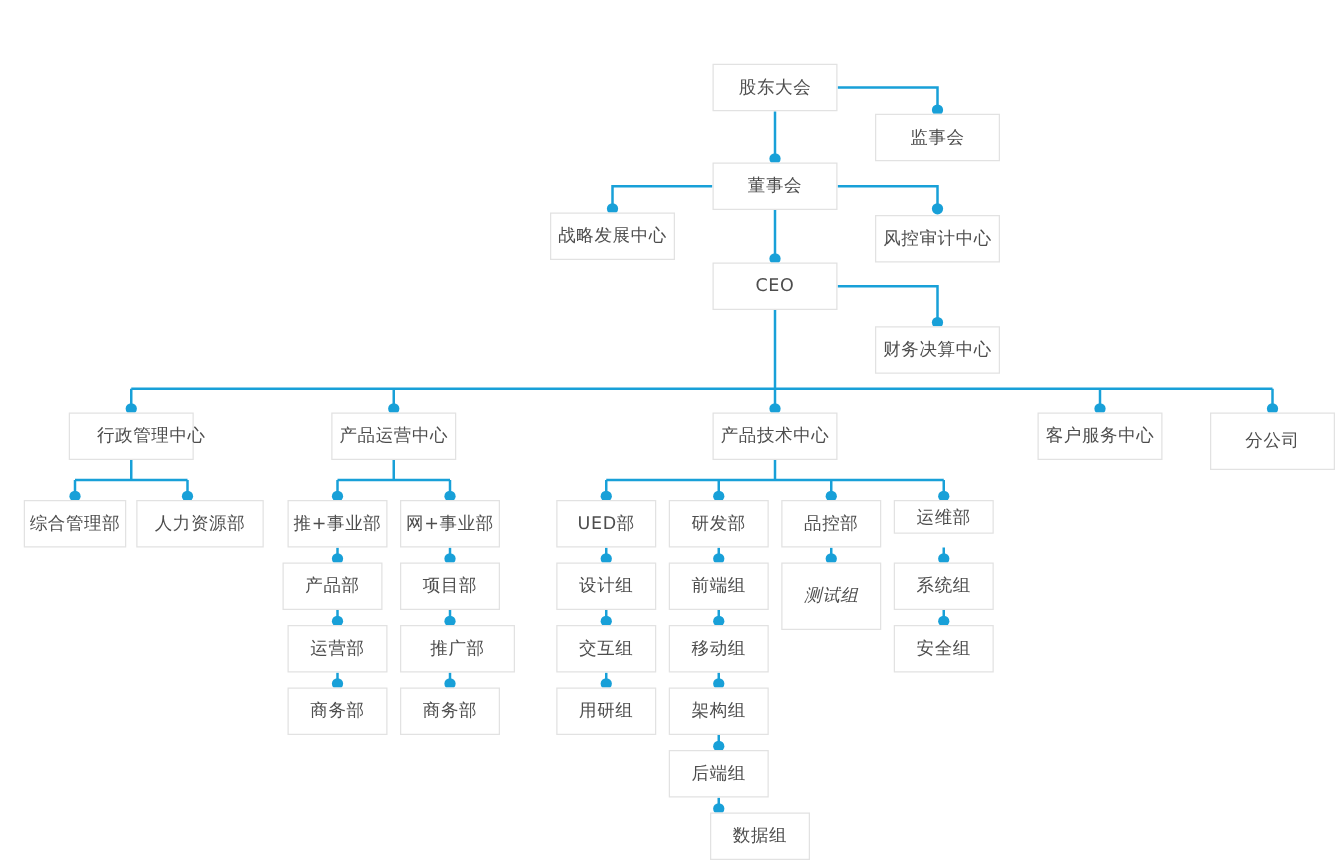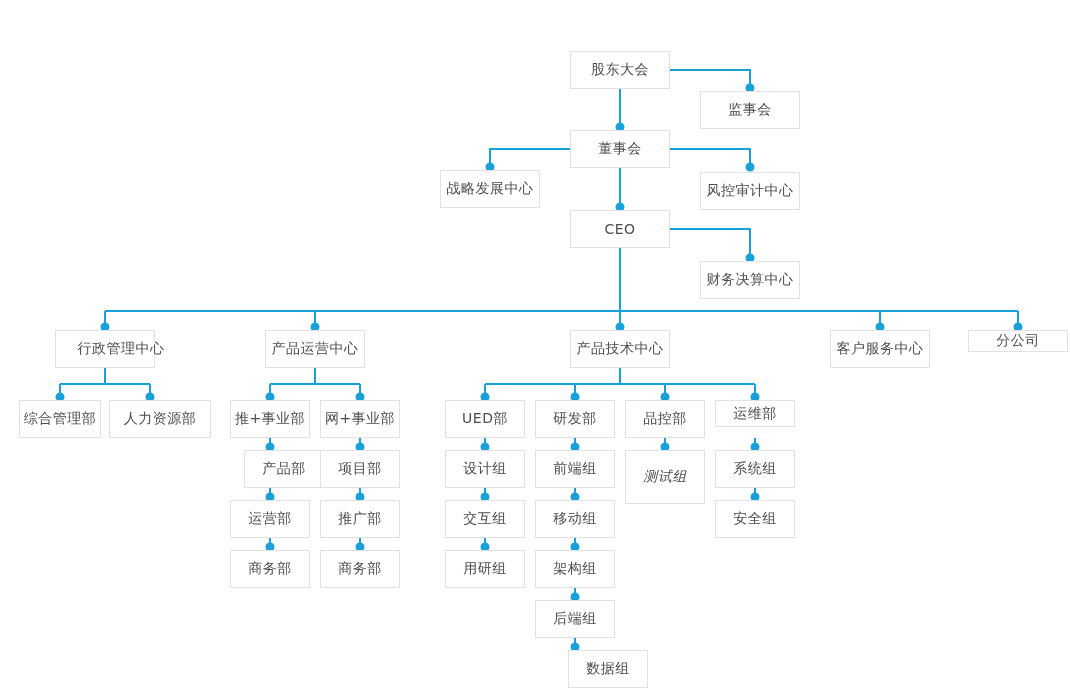--- a/index.html
+++ b/index.html
@@ -156,21 +156,21 @@
       </div>
       <div class="node" style="left: 265px; top: 330px; width: 100px; height: 38px;">
         <span>产品运营中心</span>
       </div>
       <div class="node" style="left: 830px; top: 330px; width: 100px; height: 38px;">
         <span>客户服务中心</span>
       </div>
       <div class="node" style="left: 570px; top: 330px; width: 100px; height: 38px;">
         <span>产品技术中心</span>
       </div>
-      <div class="node" style="left: 968px; top: 330px; width: 100px; height: 22px;">
+      <div class="node" style="left: 968px; top: 330px; width: 100px; height: 46px;">
         <span>分公司</span>
       </div>
       <div class="node" style="left: 19px; top: 400px; width: 82px; height: 38px;">
         <span>综合管理部</span>
       </div>
       <div class="node" style="left: 109px; top: 400px; width: 102px; height: 38px;">
         <span>人力资源部</span>
       </div>
       <div class="node" style="left: 230px; top: 400px; width: 80px; height: 38px;">
         <span>推+事业部</span>
@@ -183,42 +183,42 @@
       </div>
       <div class="node" style="left: 535px; top: 400px; width: 80px; height: 38px;">
         <span>研发部</span>
       </div>
       <div class="node" style="left: 625px; top: 400px; width: 80px; height: 38px;">
         <span>品控部</span>
       </div>
       <div class="node" style="left: 715px; top: 400px; width: 80px; height: 27px;">
         <span>运维部</span>
       </div>
-      <div class="node" style="left: 244px; top: 450px; width: 80px; height: 38px;">
+      <div class="node" style="left: 226px; top: 450px; width: 80px; height: 38px;">
         <span>产品部</span>
       </div>
       <div class="node" style="left: 320px; top: 450px; width: 80px; height: 38px;">
         <span>项目部</span>
       </div>
       <div class="node" style="left: 445px; top: 450px; width: 80px; height: 38px;">
         <span>设计组</span>
       </div>
       <div class="node" style="left: 535px; top: 450px; width: 80px; height: 38px;">
         <span>前端组</span>
       </div>
       <div class="node" style="left: 625px; top: 450px; width: 80px; height: 54px; font-style: italic;">
         <span>测试组</span>
       </div>
       <div class="node" style="left: 715px; top: 450px; width: 80px; height: 38px;">
         <span>系统组</span>
       </div>
       <div class="node" style="left: 230px; top: 500px; width: 80px; height: 38px;">
         <span>运营部</span>
       </div>
-      <div class="node" style="left: 320px; top: 500px; width: 80px; height: 38px; align-items: center;">
+      <div class="node" style="left: 320px; top: 500px; width: 92px; height: 38px; align-items: center;">
         <span>推广部</span>
       </div>
       <div class="node" style="left: 445px; top: 500px; width: 80px; height: 38px;">
         <span>交互组</span>
       </div>
       <div class="node" style="left: 535px; top: 500px; width: 80px; height: 38px;">
         <span>移动组</span>
       </div>
       <div class="node" style="left: 715px; top: 500px; width: 80px; height: 38px;">
         <span>安全组</span>

